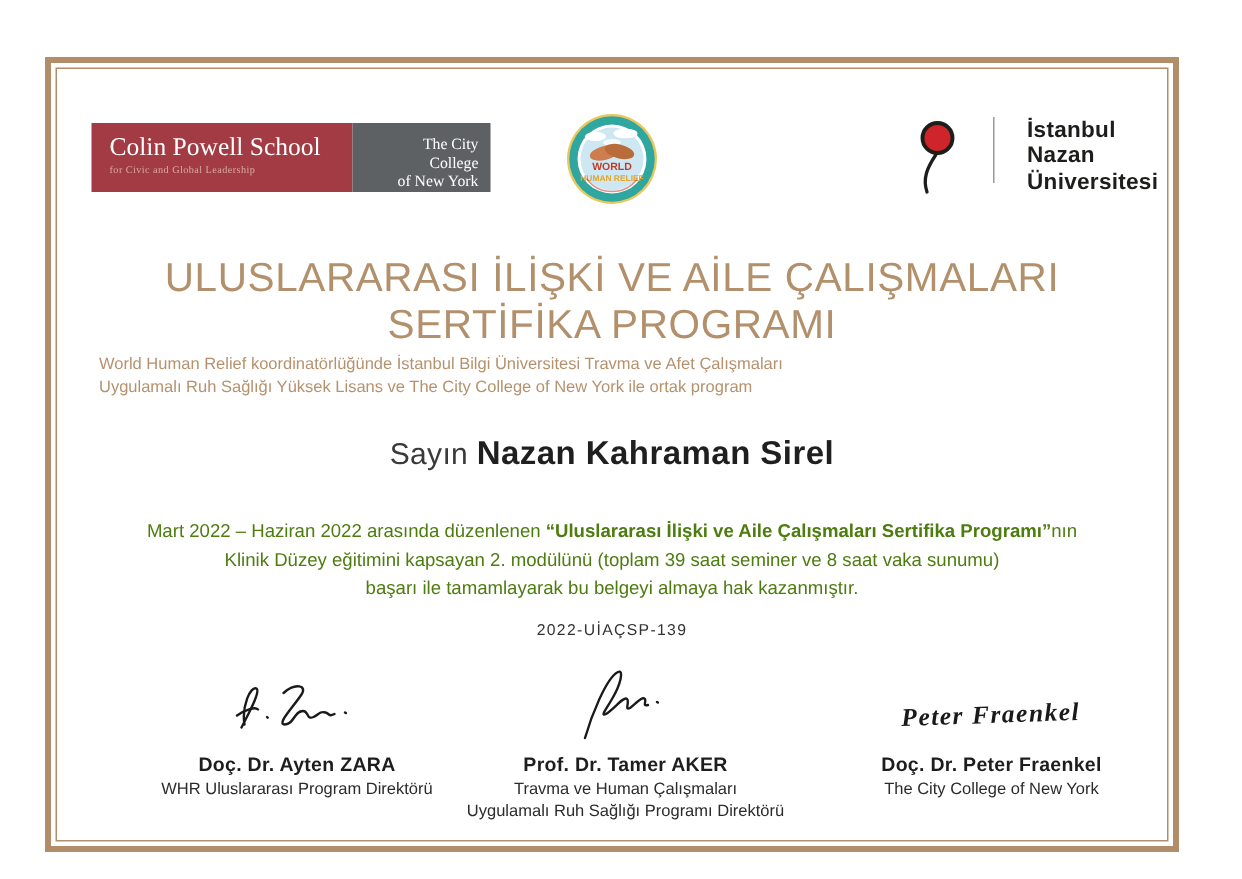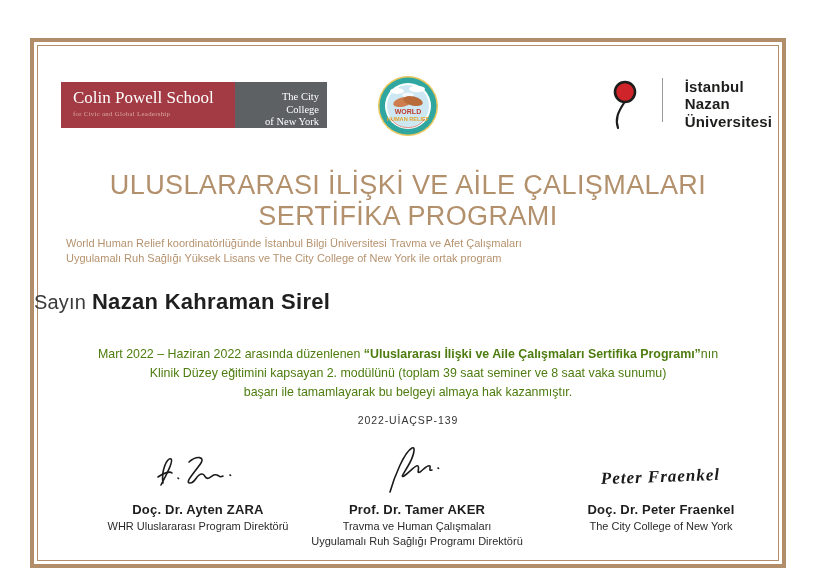--- a/index.html
+++ b/index.html
@@ -36,21 +36,21 @@
   .title{
     position:absolute;top:128px;left:0;width:100%;text-align:center;
     color:#b3906c;font-weight:normal;font-size:27px;line-height:1.13;letter-spacing:0.4px;
   }
   .subtitle{
     position:absolute;top:194px;left:0;width:100%;
     color:#b5926e;font-size:11px;line-height:1.4;margin-left:32px;
   }
   
   .salute{
-    position:absolute;top:247px;left:0;width:100%;
+    position:absolute;top:247px;left:0;width:100%;text-align:center;
     font-size:20px;color:#3a3a3a;letter-spacing:0.2px;
   }
   .salute b{font-size:22px;color:#1f1f1f;letter-spacing:0.3px;}
   
   .bodytext{
     position:absolute;top:303px;left:0;width:100%;text-align:center;
     font-size:12.4px;line-height:1.55;color:#4d7c0f;
   }
   .certno{
     position:absolute;top:372px;left:0;width:100%;text-align:center;

